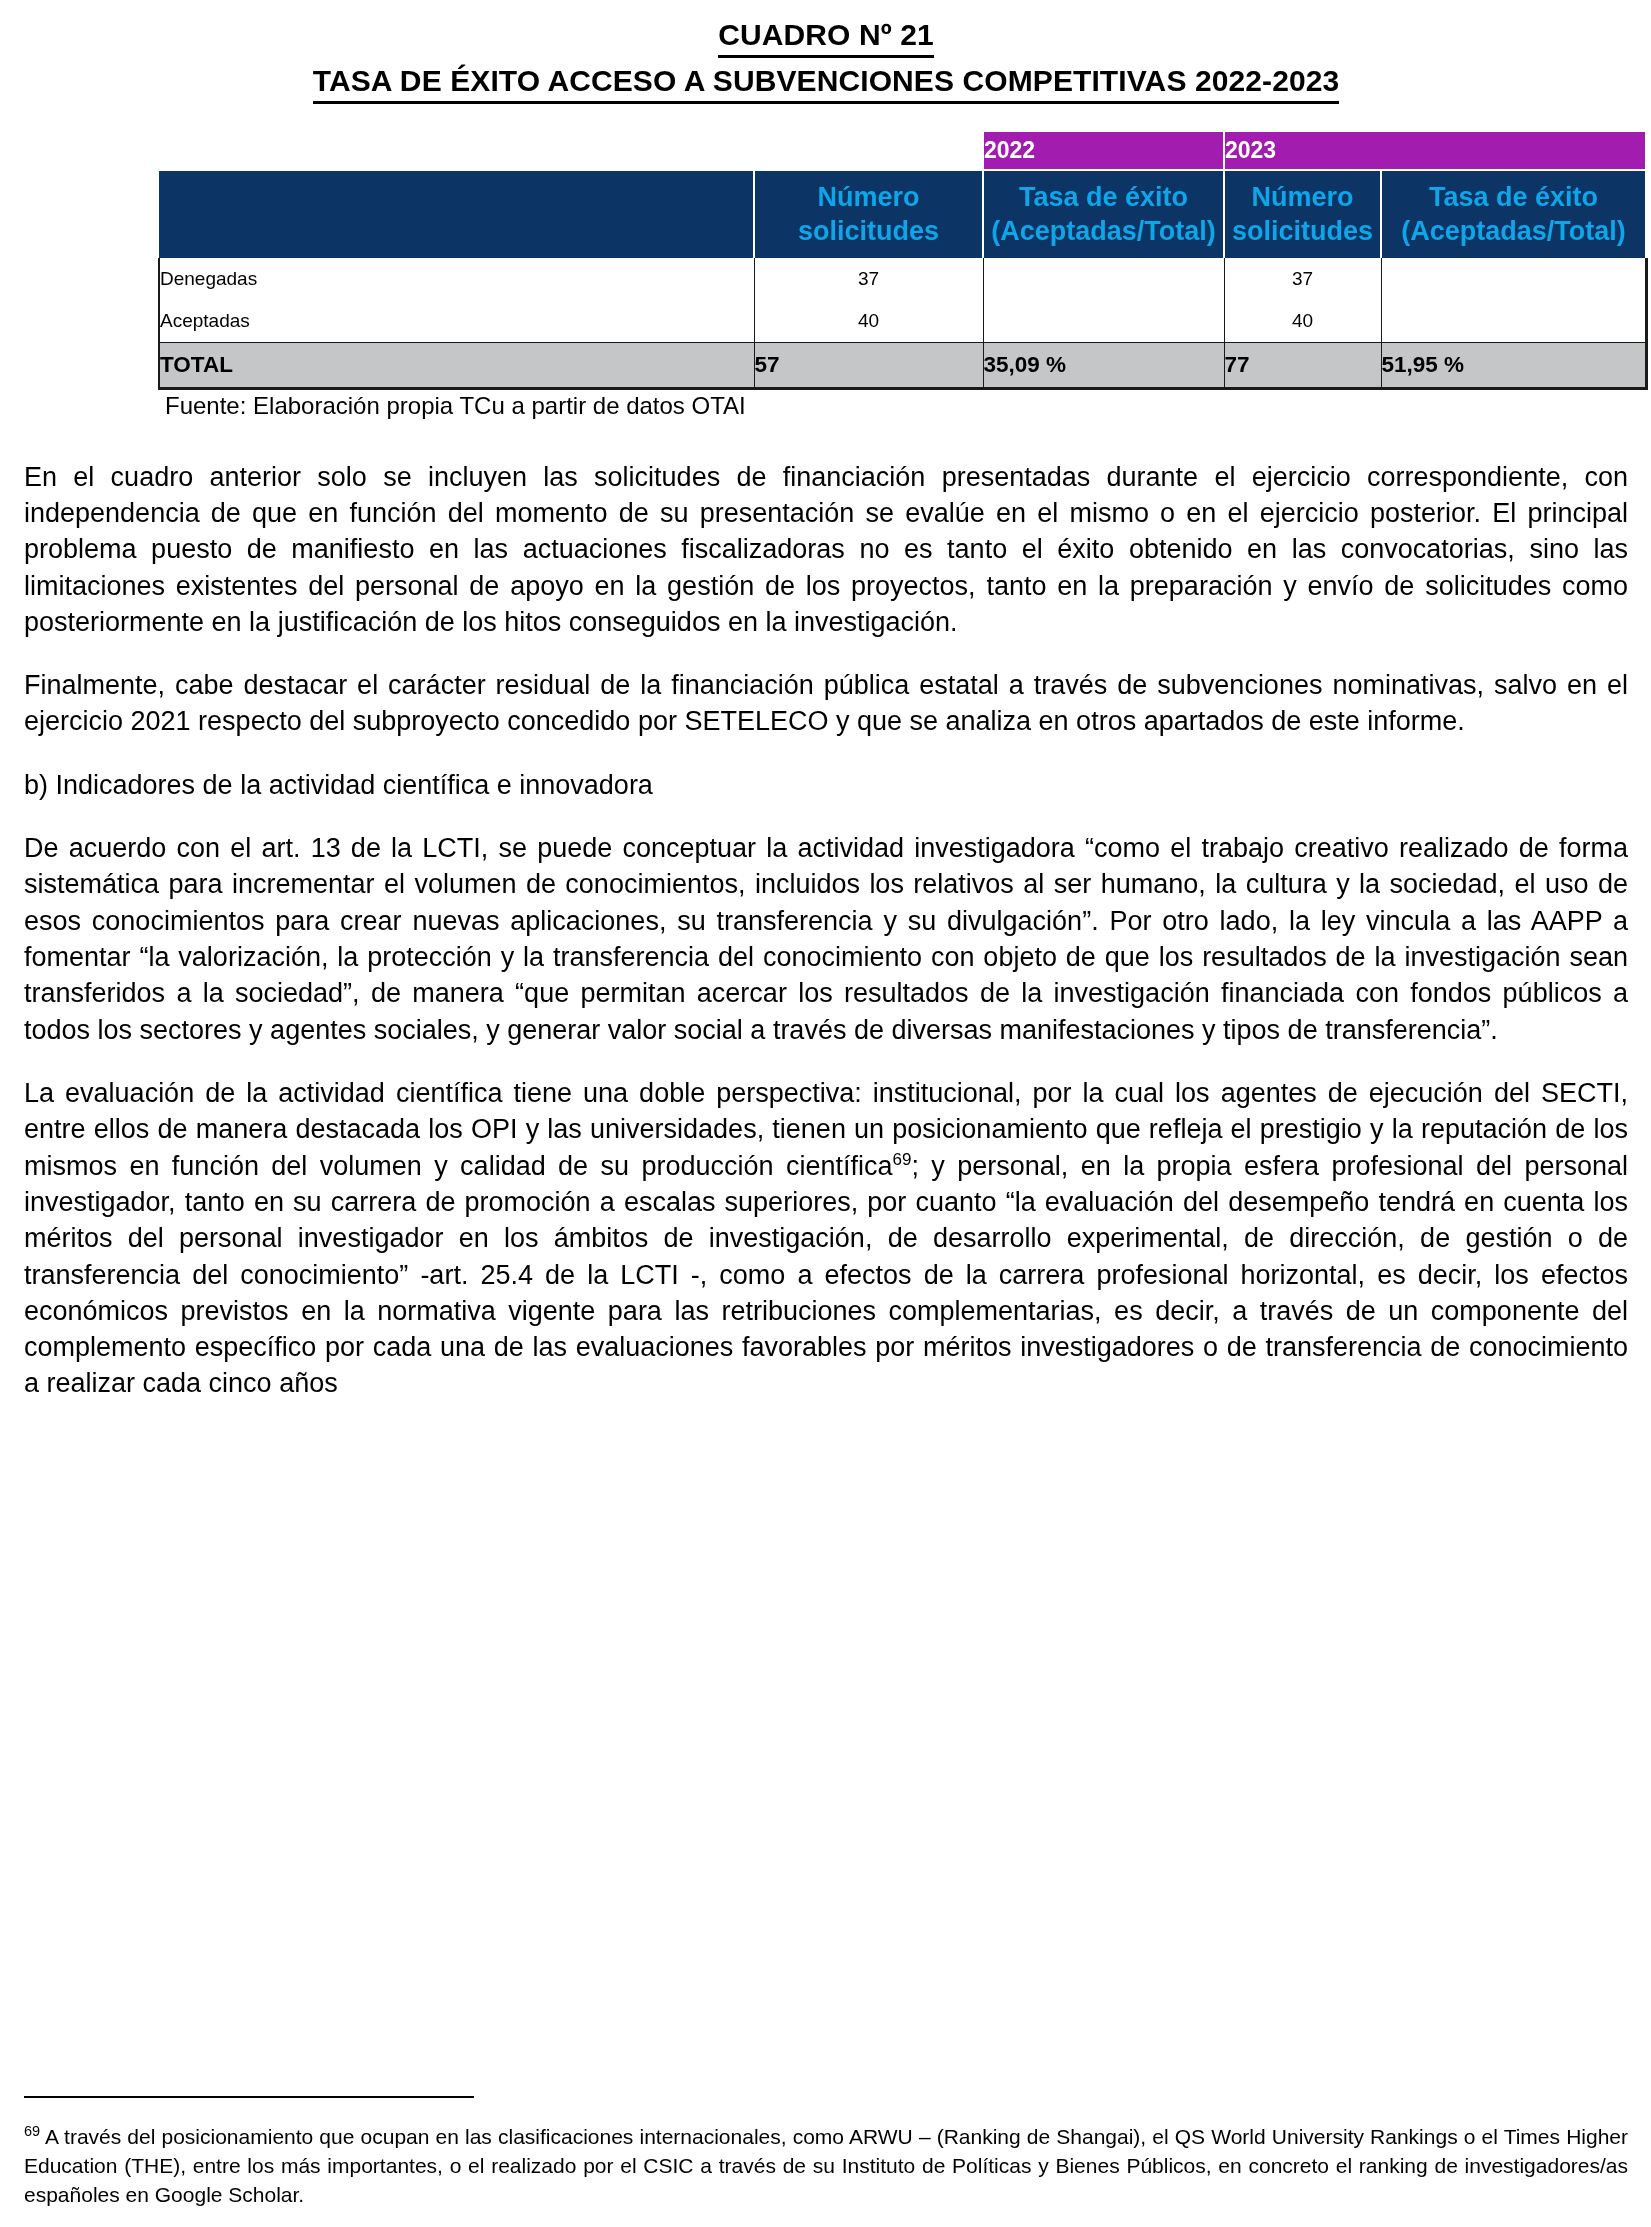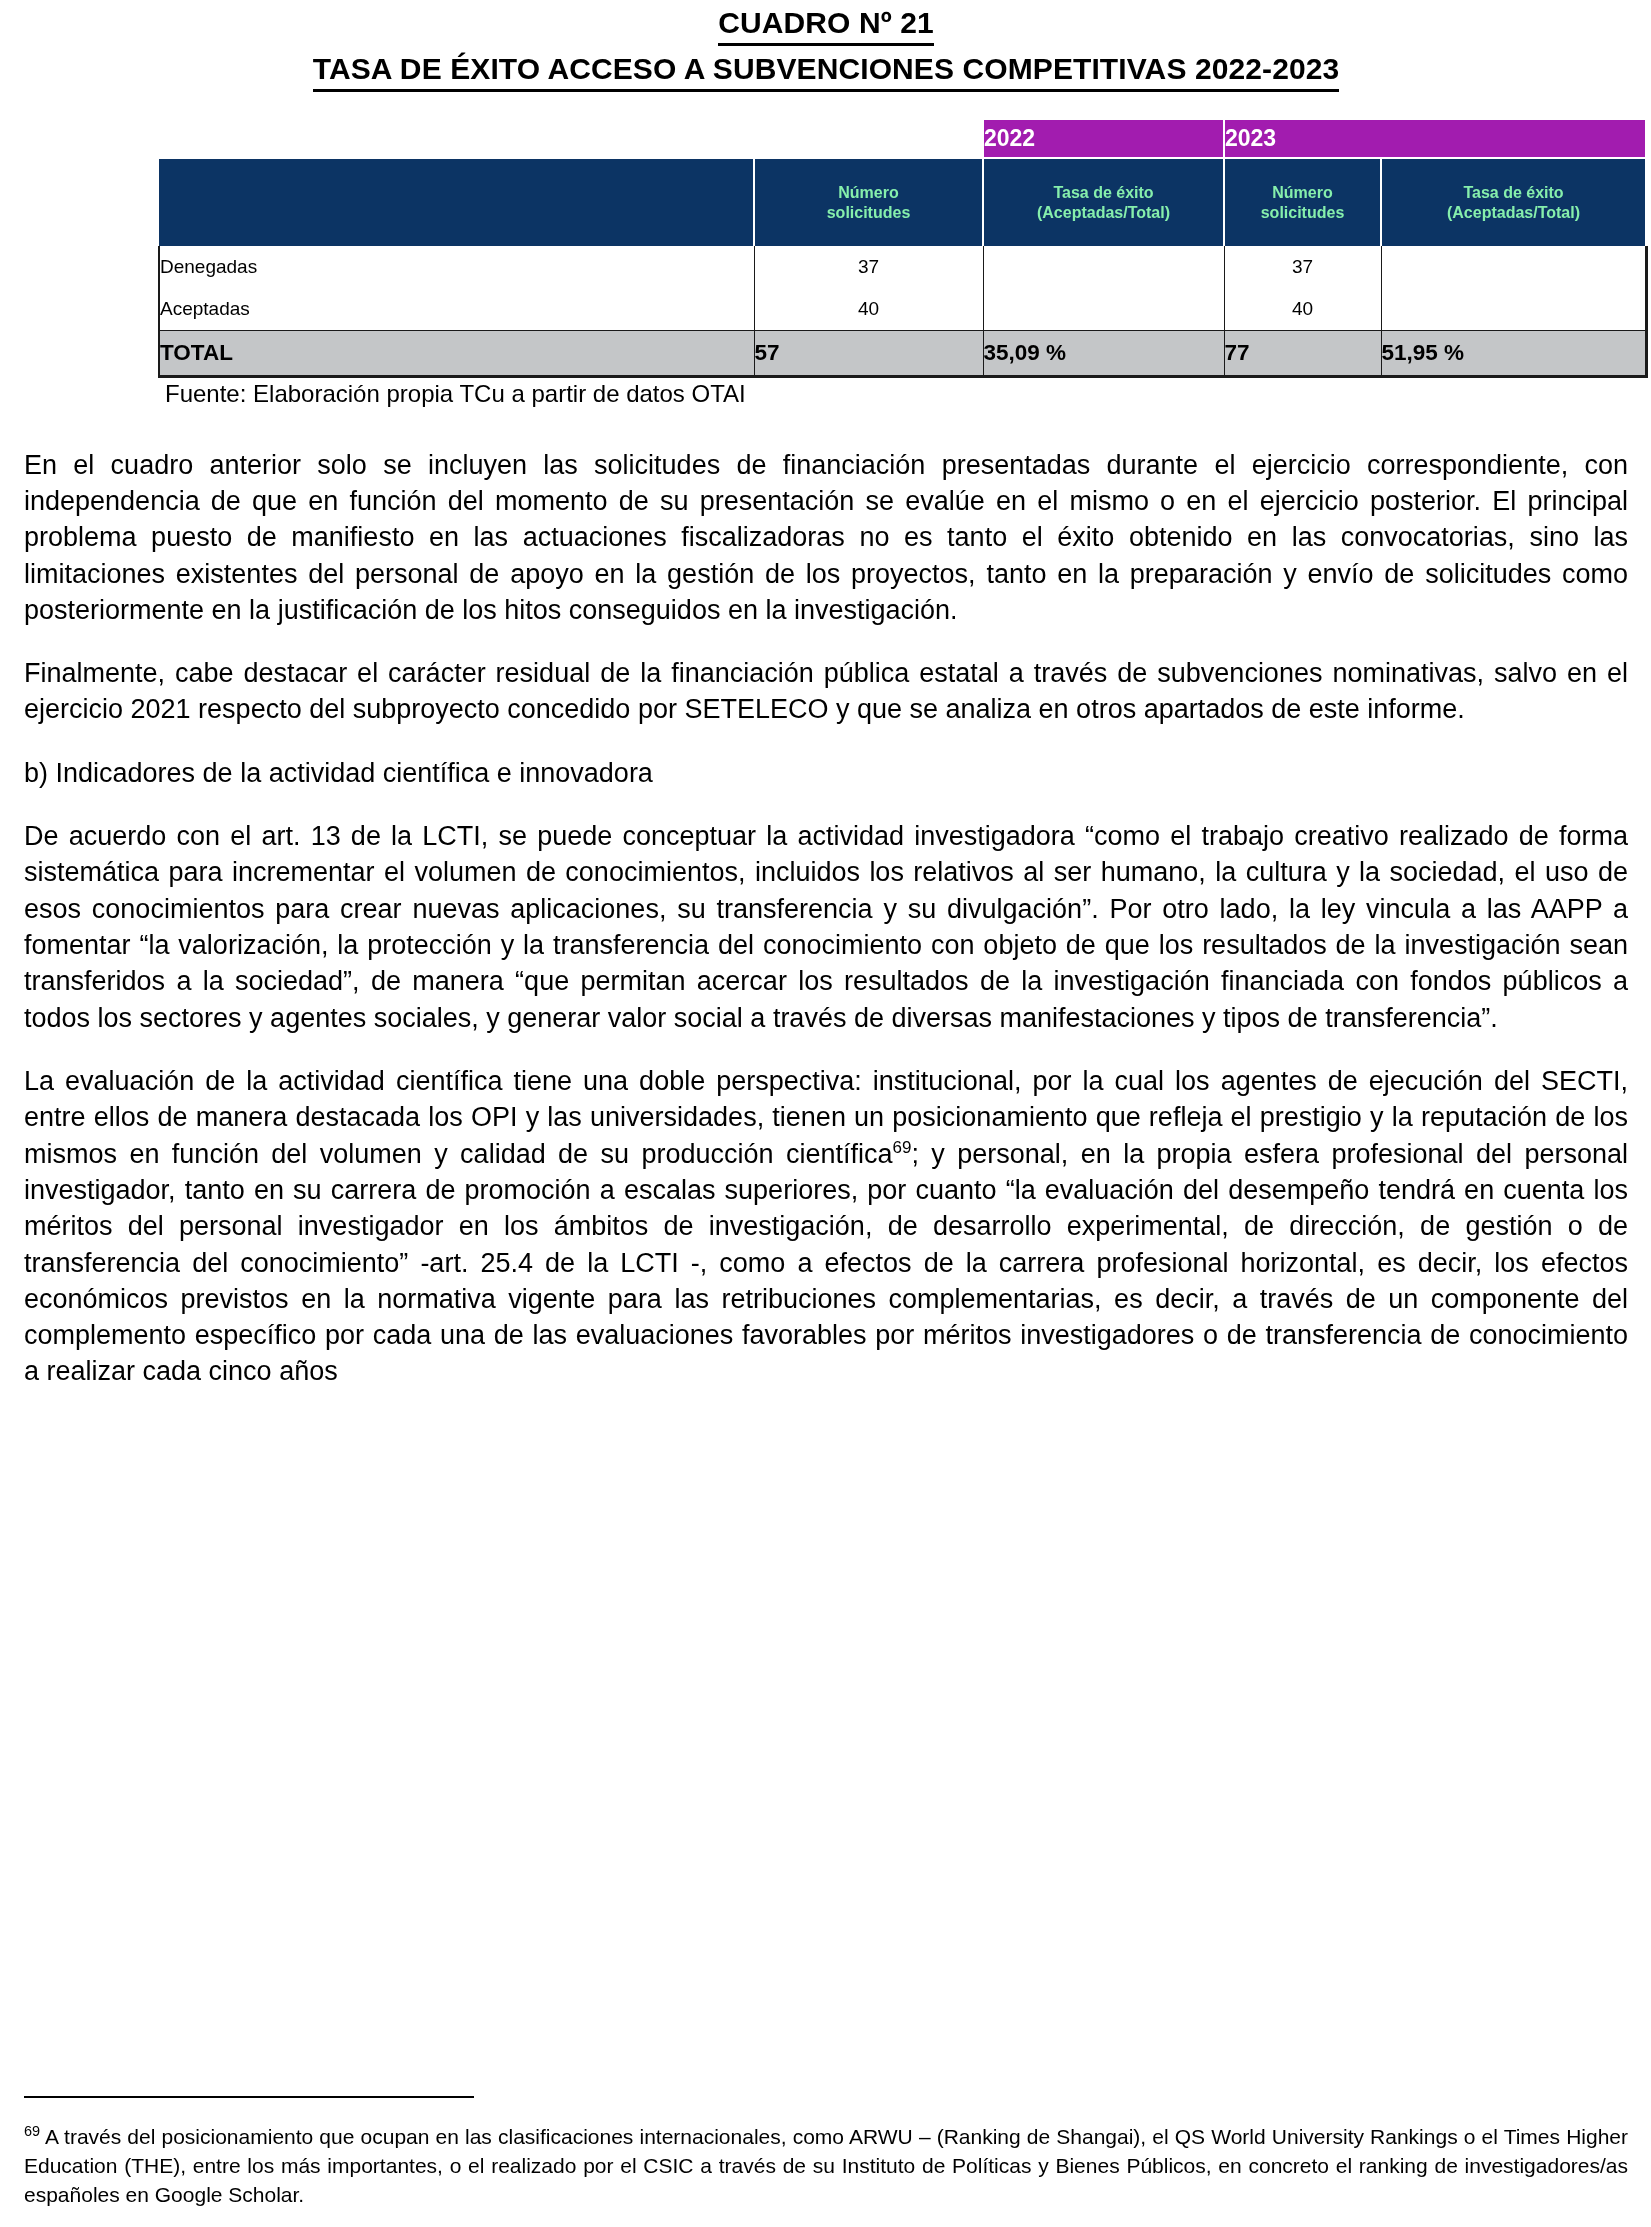--- a/index.html
+++ b/index.html
@@ -19,21 +19,21 @@
     width: 1652px;
     height: 2227px;
     position: relative;
     padding: 0;
     box-sizing: border-box;
   }
 
   
   .title-block {
     text-align: center;
-    padding-top: 4px;
+    padding-top: 16px;
   }
   .title-line {
     font-weight: bold;
     font-size: 30px;
     line-height: 1.28;
     letter-spacing: 0.1px;
     display: inline-block;
     border-bottom: 3.2px solid #000;
     padding-bottom: 0.8px;
   }
@@ -79,23 +79,23 @@
     text-align: left;
     height: 37px;
     border-left: 2.4px solid #ffffff;
     border-right: 2.4px solid #ffffff;
     border-top: 1.6px solid #ffffff;
   }
 
   
   .hd {
     background: #0c3464;
-    color: #86efac;
+    color: #0ea5e9;
     font-weight: bold;
-    font-size: 16px;
+    font-size: 27px;
     line-height: 1.25;
     text-align: center;
     height: 87px;
     border-top: 2.4px solid #ffffff;
     border-left: 2.4px solid #ffffff;
     border-right: 2.4px solid #ffffff;
     padding: 3.2px 4.8px;
   }
   .hd-blank {
     background: #0c3464;

